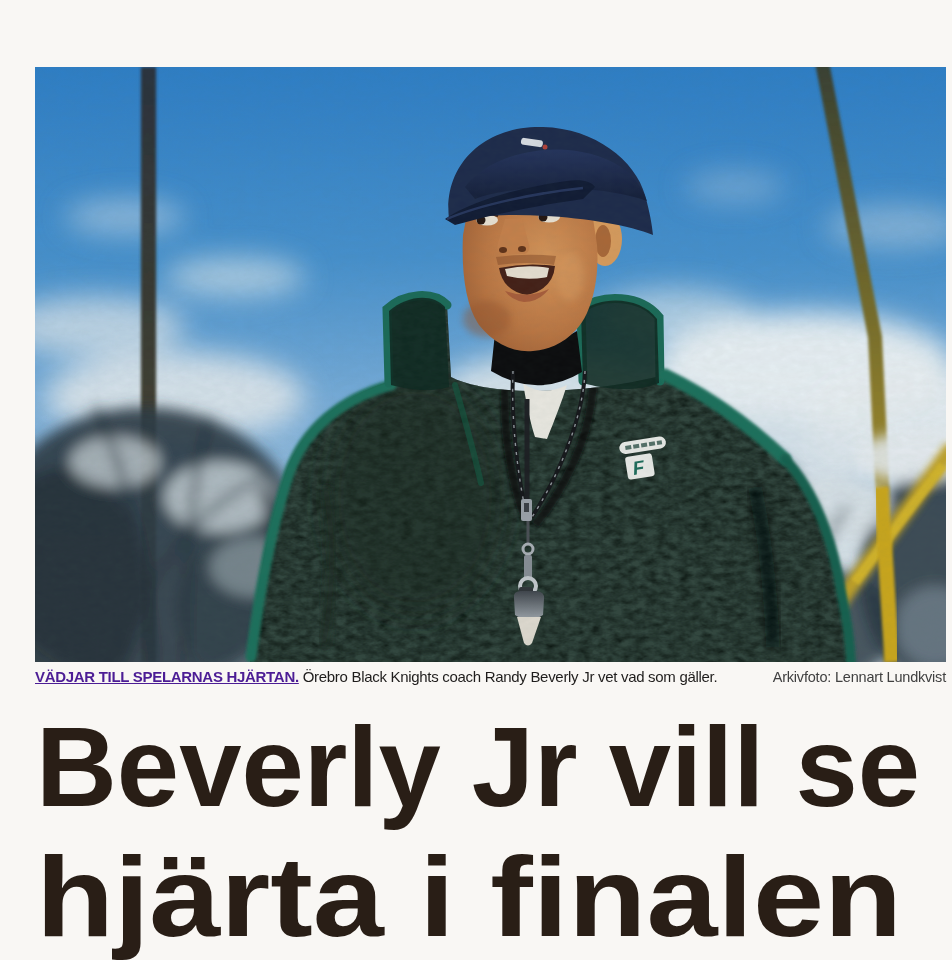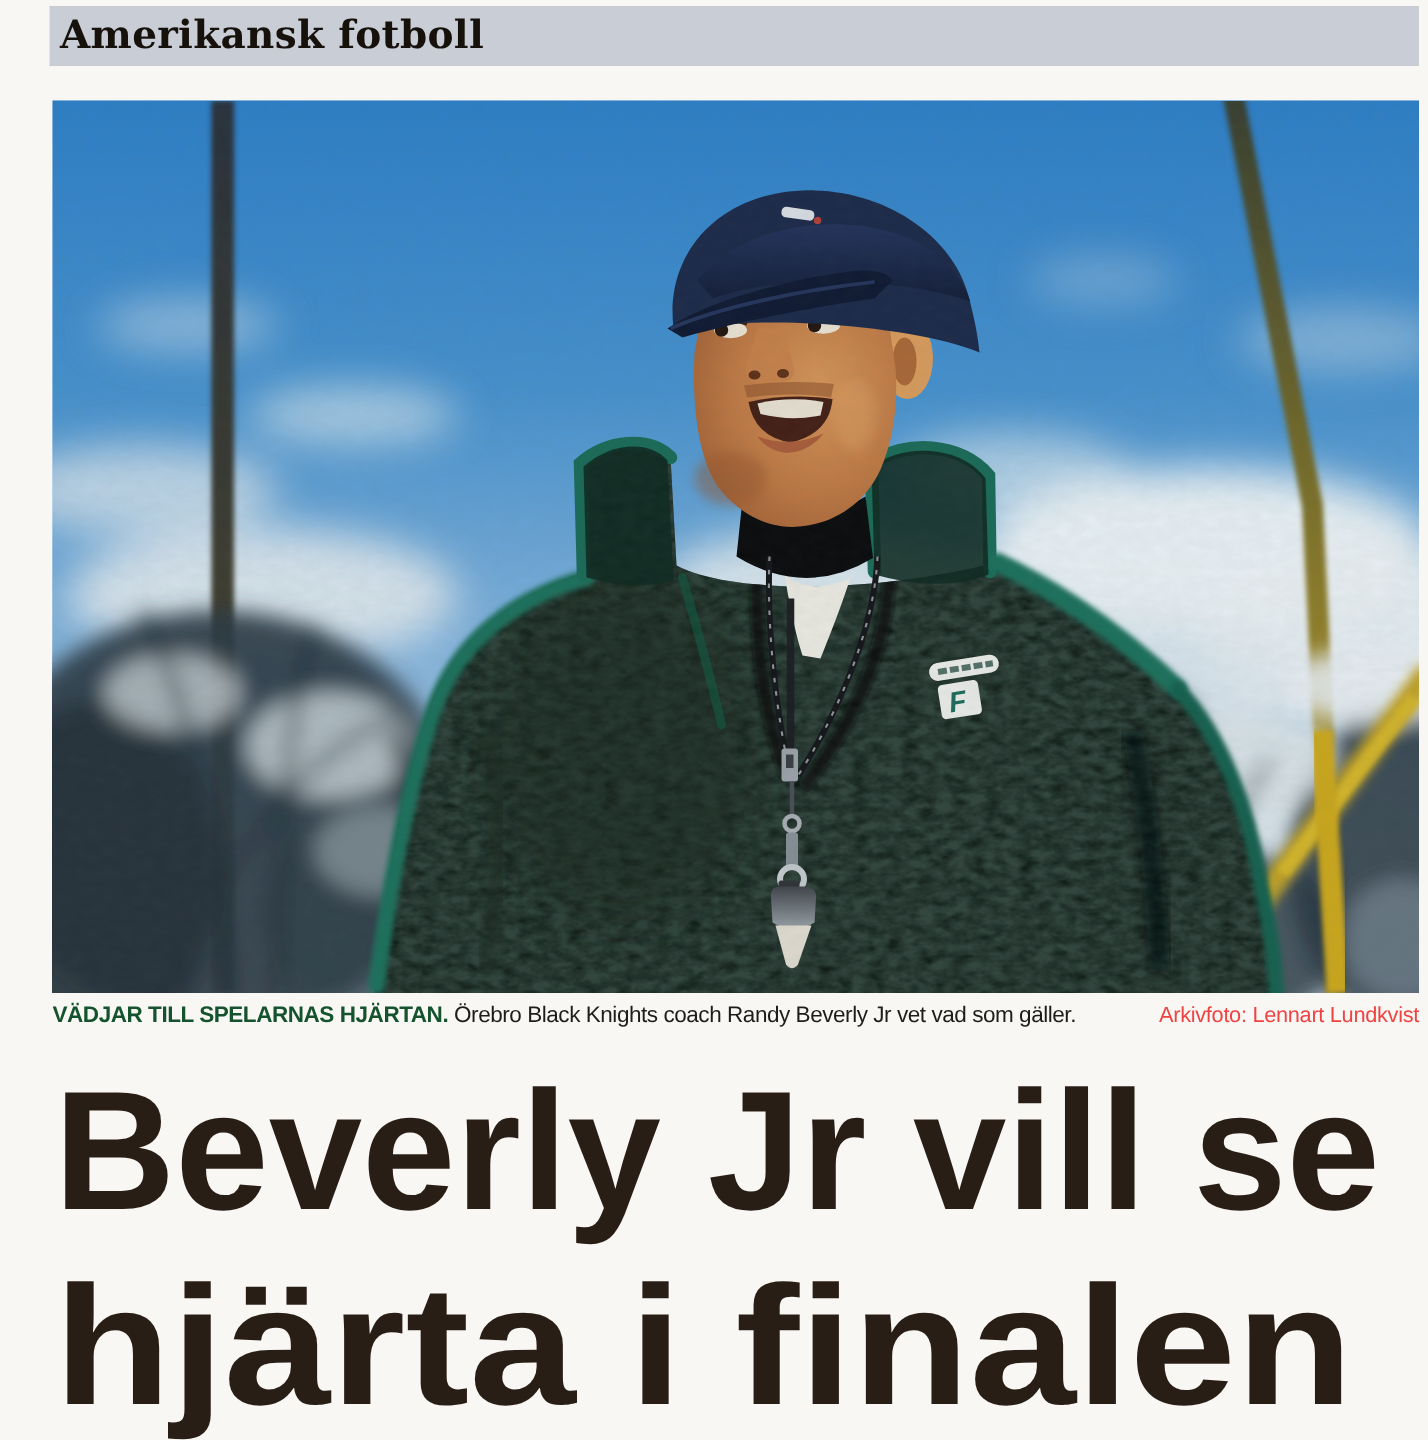--- a/index.html
+++ b/index.html
@@ -25,37 +25,34 @@
   .photo{
     position:absolute;left:35px;top:67px;width:911px;height:595px;
     display:block;background:#4b92cf;
   }
   .caption{
     position:absolute;left:35px;top:668px;width:911px;
     display:flex;justify-content:space-between;align-items:baseline;
     white-space:nowrap;
   }
   .caption .cap-left{font-size:15px;letter-spacing:-.3px;color:#1c1b1a;}
-  .caption .cap-lead{font-weight:bold;color:#14532d;}
+  .caption .cap-lead{font-weight:bold;color:#4c1d95;text-decoration:underline;}
   .caption .cap-body{font-weight:normal;color:#1f1d1c;}
-  .caption .cap-credit{font-size:14.5px;font-weight:normal;color:#ef4444;letter-spacing:-.2px;text-align:center;}
+  .caption .cap-credit{font-size:14.5px;font-weight:normal;color:#404040;letter-spacing:-.2px;text-align:center;}
   .headline-svg{position:absolute;left:0;top:695px;}
   .headline-svg text{
     font-family:"Liberation Sans",sans-serif;
     font-weight:bold;
   }
 </style>
 </head>
 <body>
 
 <div class="page">
 
-  <div class="kicker-band">
-    <div class="kicker-text">Amerikansk fotboll</div>
-  </div>
 
   <svg class="photo" viewBox="0 0 911 595" xmlns="http://www.w3.org/2000/svg">
     <defs>
       <linearGradient id="skyGrad" x1="0" y1="0" x2="0" y2="1">
         <stop offset="0" stop-color="#2e7ec6"></stop>
         <stop offset="0.32" stop-color="#4690cd"></stop>
         <stop offset="0.60" stop-color="#7fb0da"></stop>
         <stop offset="0.85" stop-color="#b9cfdf"></stop>
         <stop offset="1" stop-color="#cbd9e2"></stop>
       </linearGradient>

